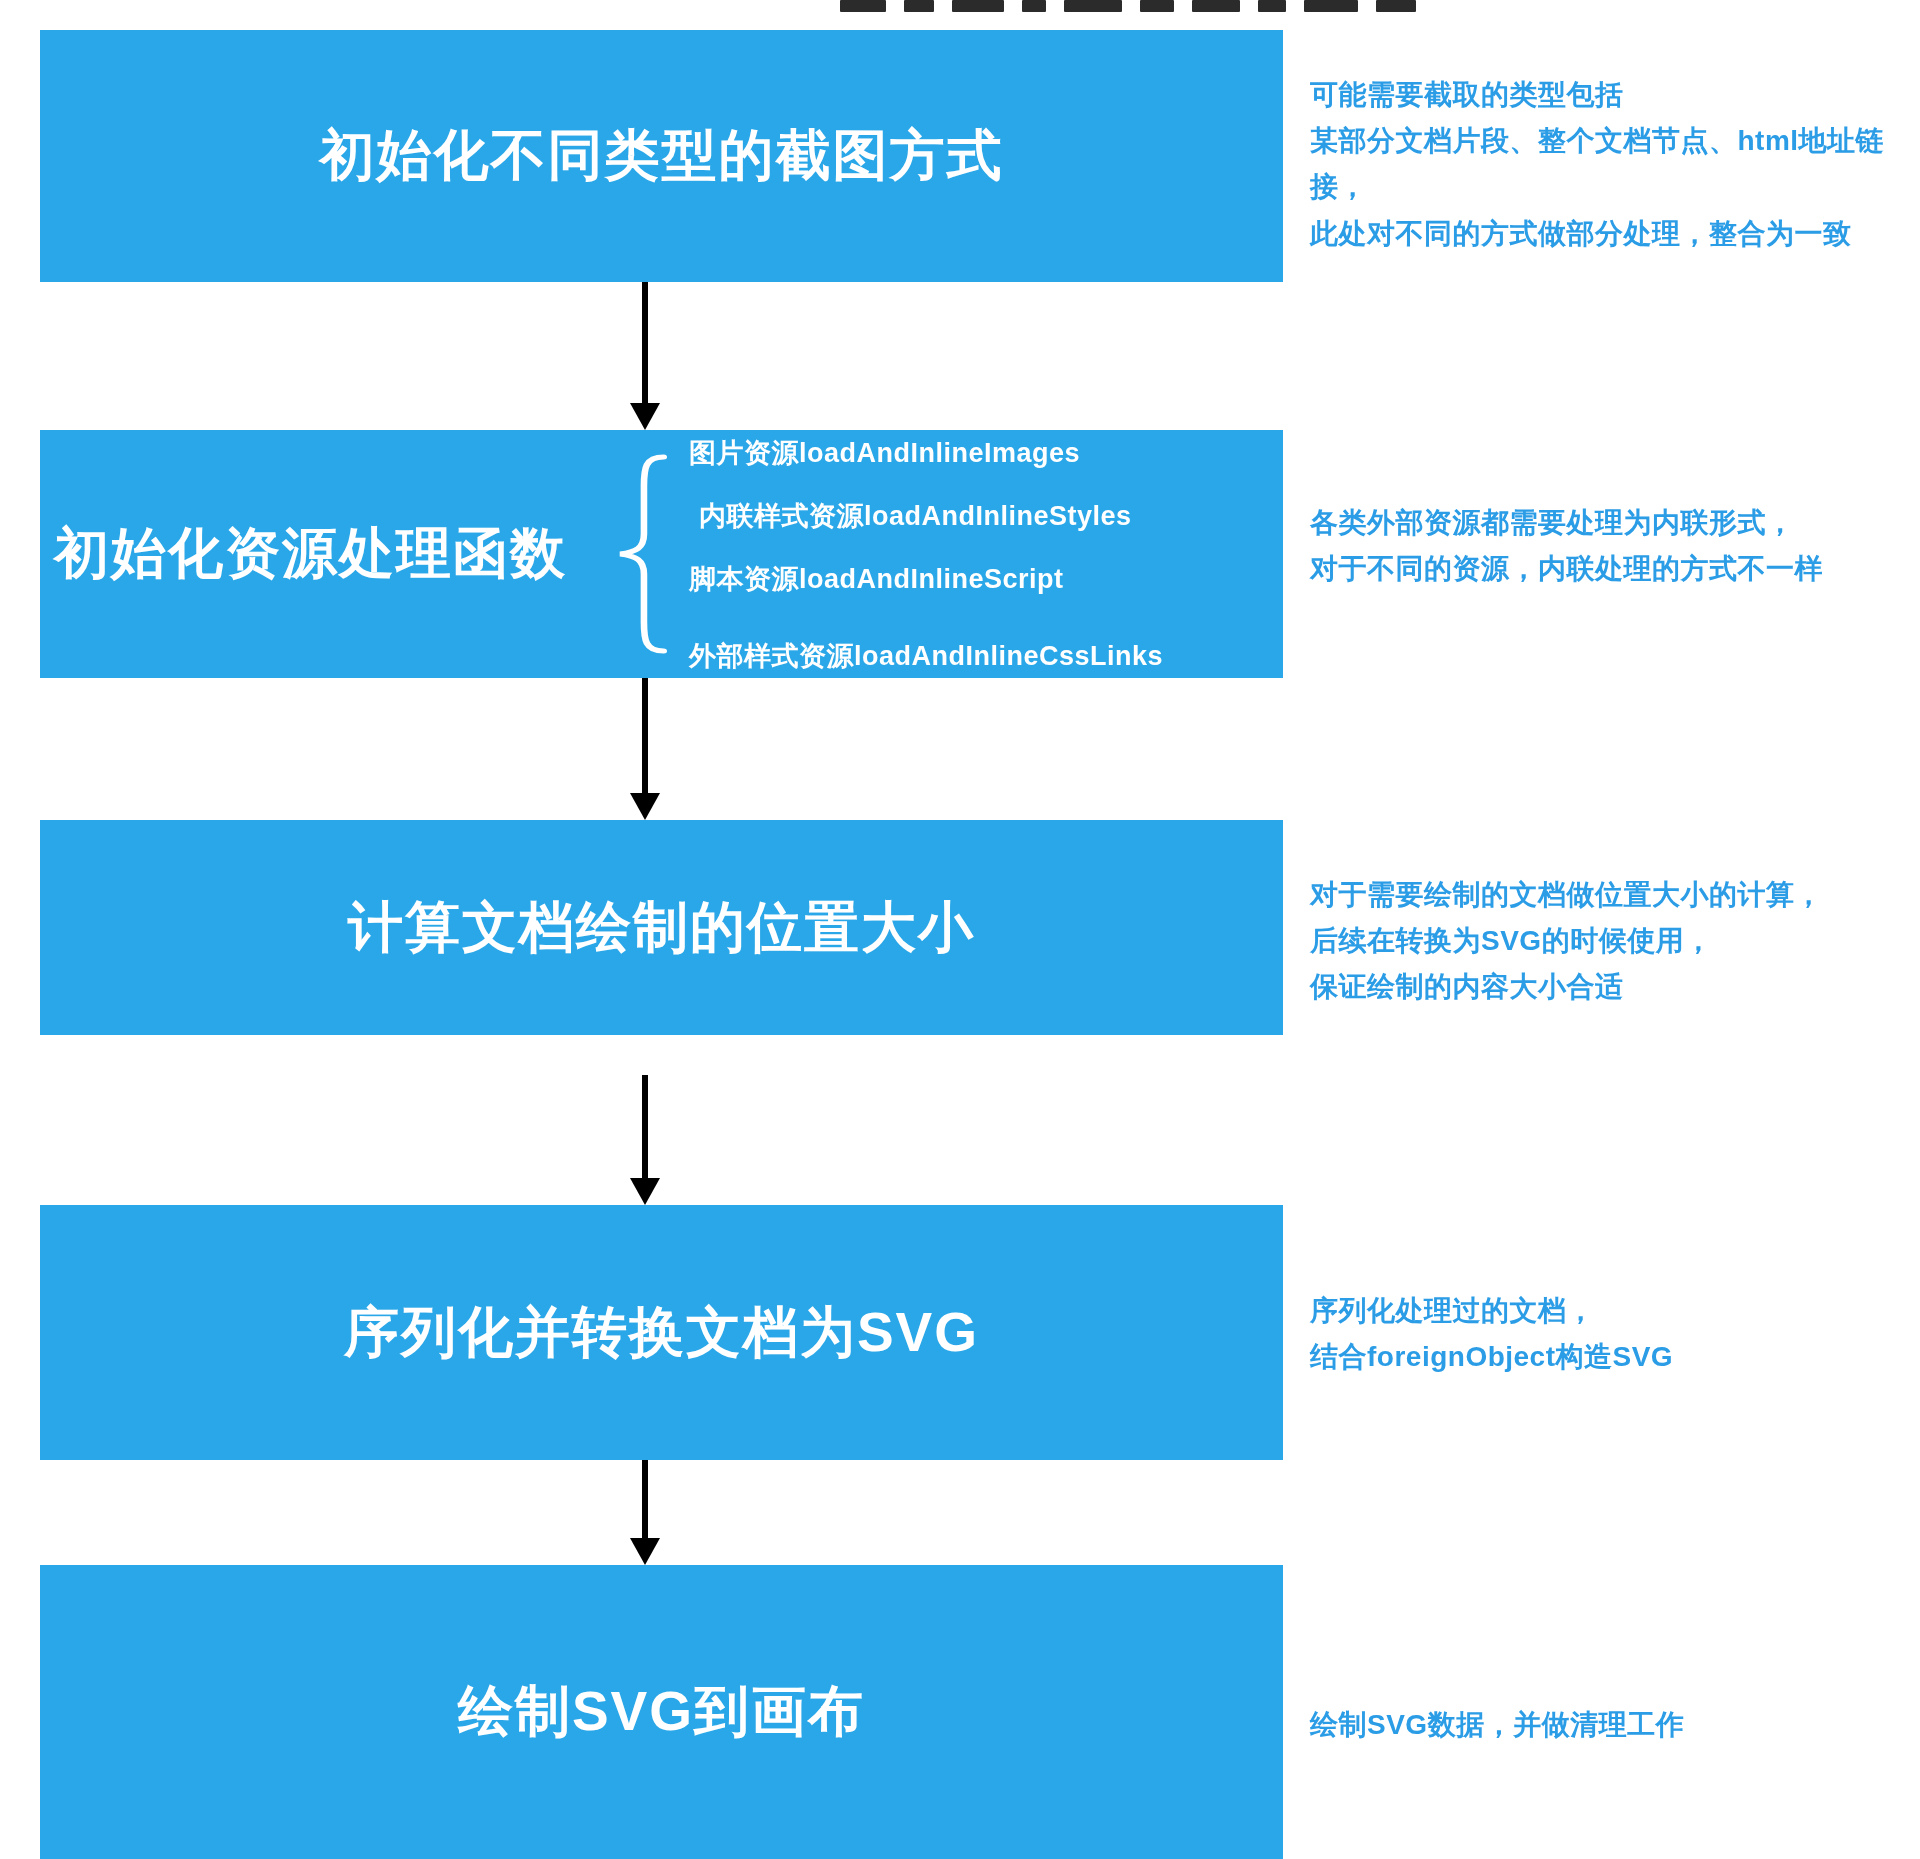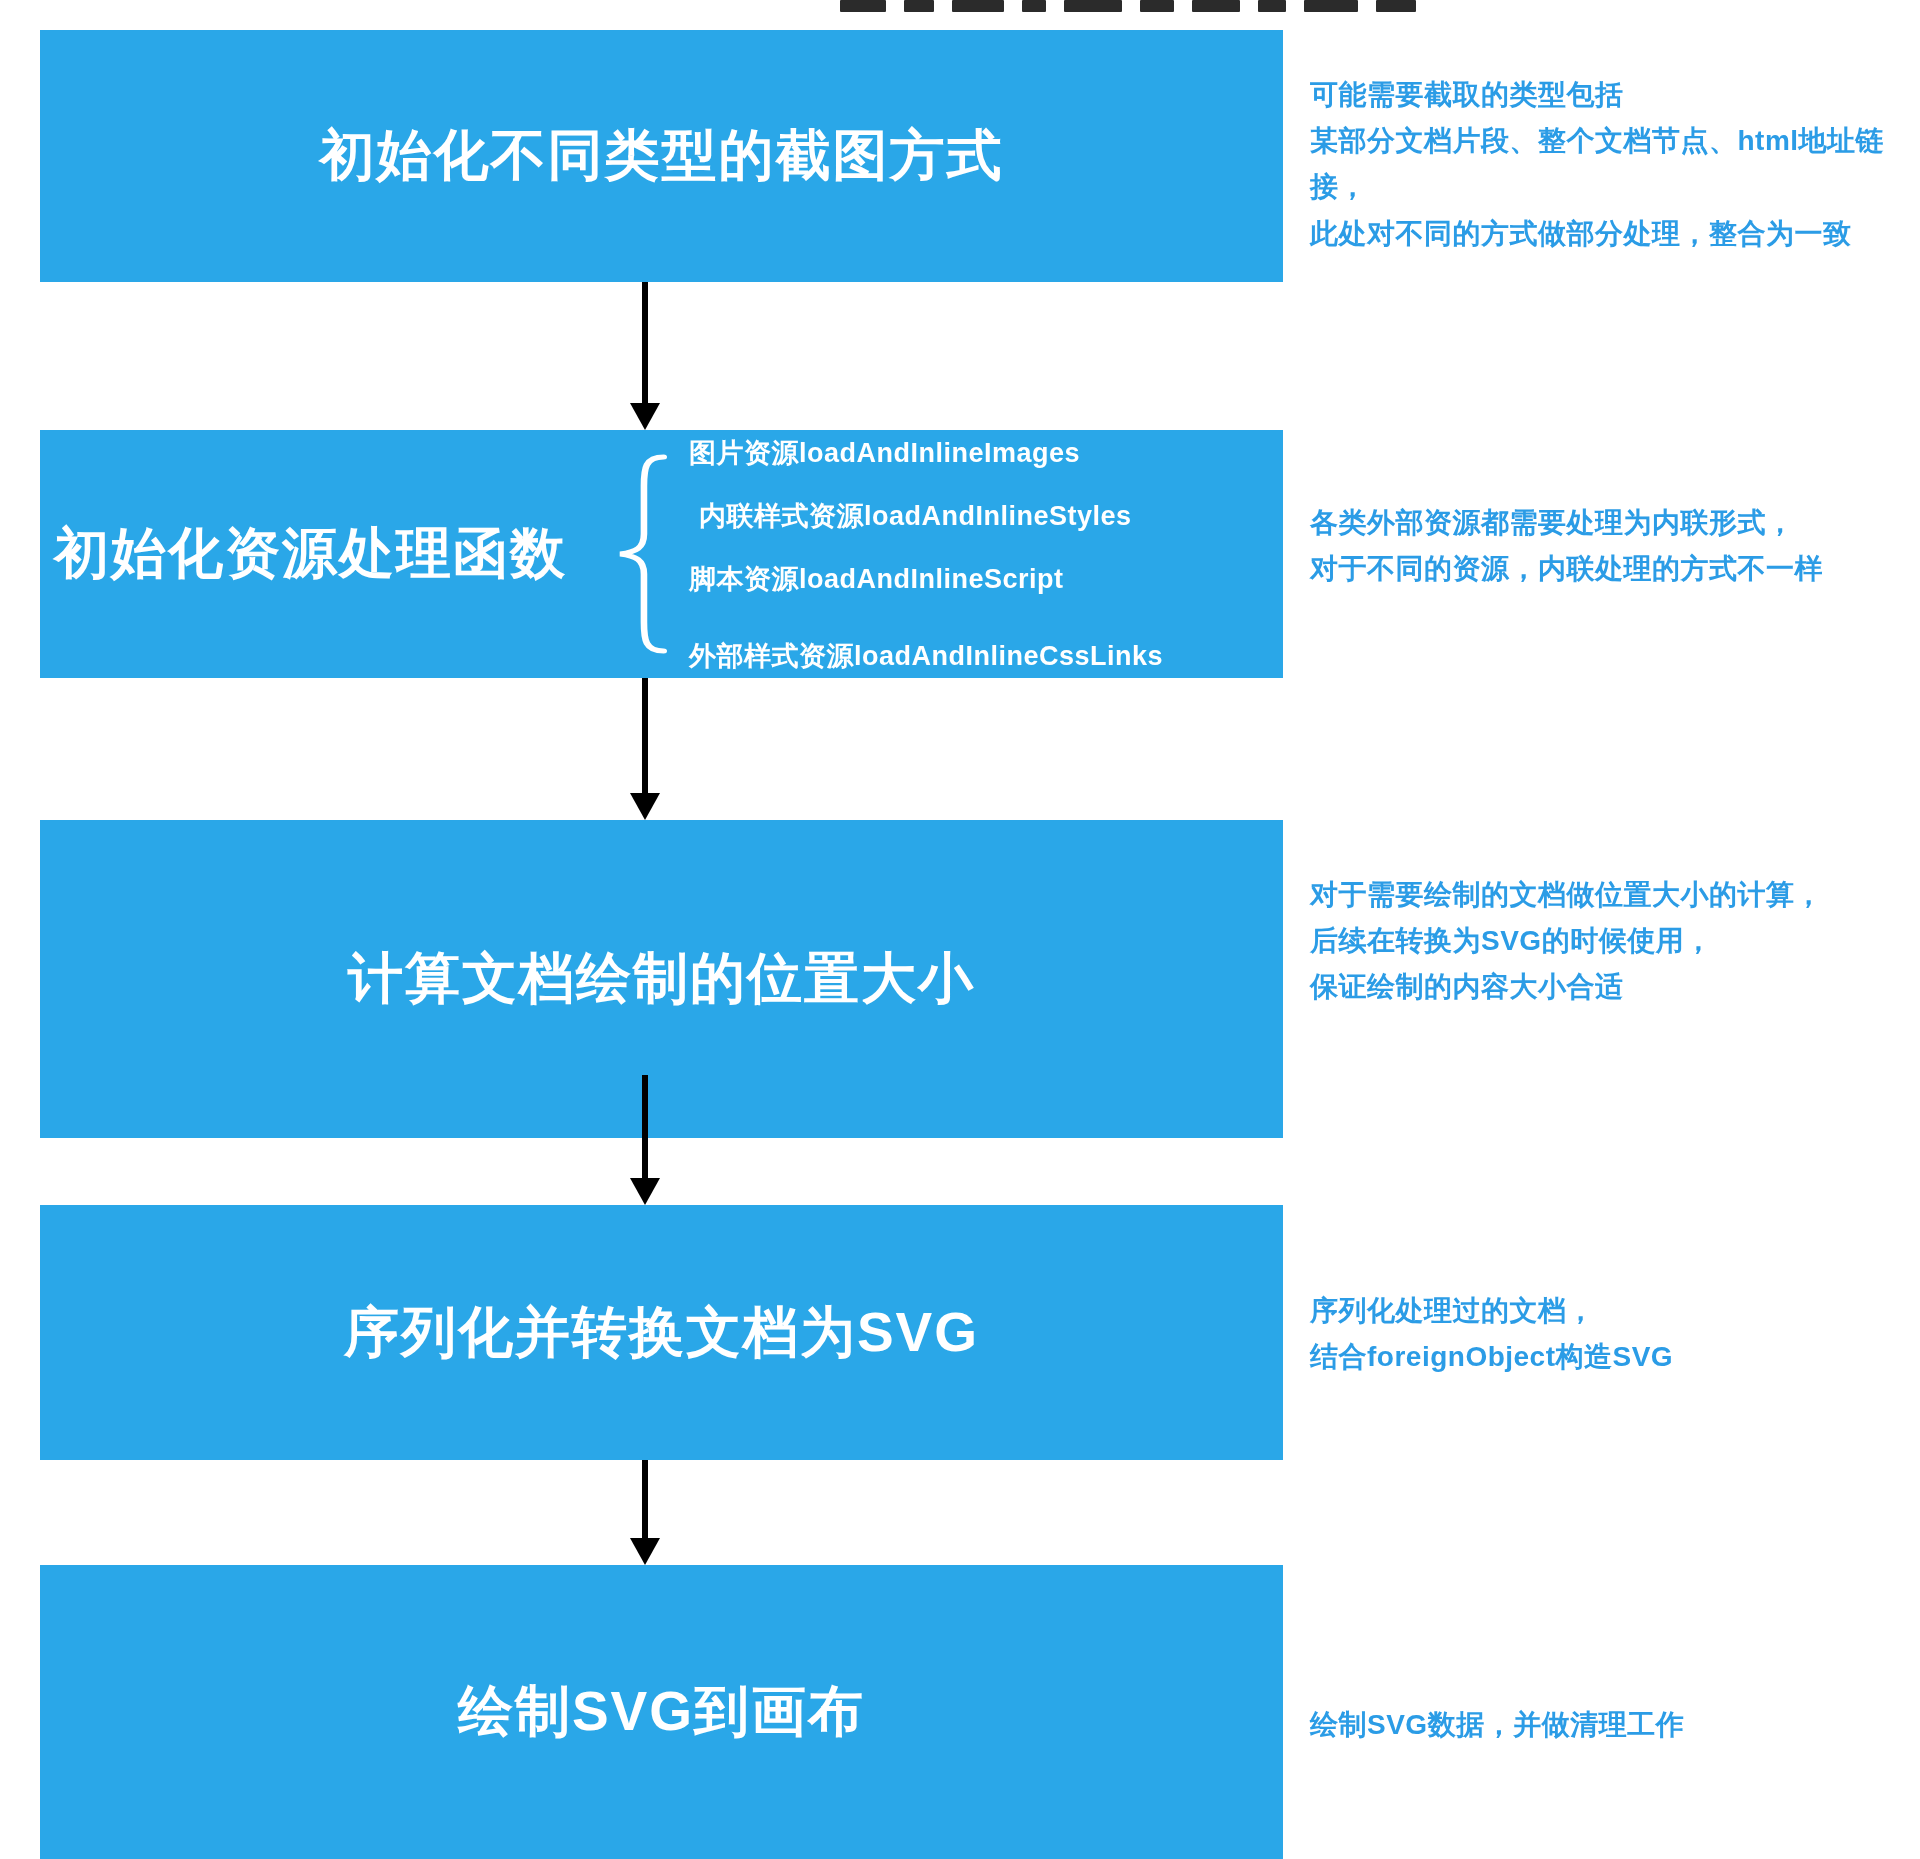--- a/index.html
+++ b/index.html
@@ -153,21 +153,21 @@
   </div>
 </div>
 <div class="note" style="top:500px;">各类外部资源都需要处理为内联形式，
 对于不同的资源，内联处理的方式不一样</div>
 
 <div class="arrow" style="top:678px; height:142px; left:630px;">
   <div class="shaft"></div>
   <div class="head"></div>
 </div>
 
-<div class="flow-box" style="top:820px; height:318px;">
+<div class="flow-box" style="top:820px; height:215px;">
   <div class="box-title">计算文档绘制的位置大小</div>
 </div>
 <div class="note" style="top:872px;">对于需要绘制的文档做位置大小的计算，
 后续在转换为SVG的时候使用，
 保证绘制的内容大小合适</div>
 
 <div class="arrow" style="top:1075px; height:130px; left:630px;">
   <div class="shaft"></div>
   <div class="head"></div>
 </div>

